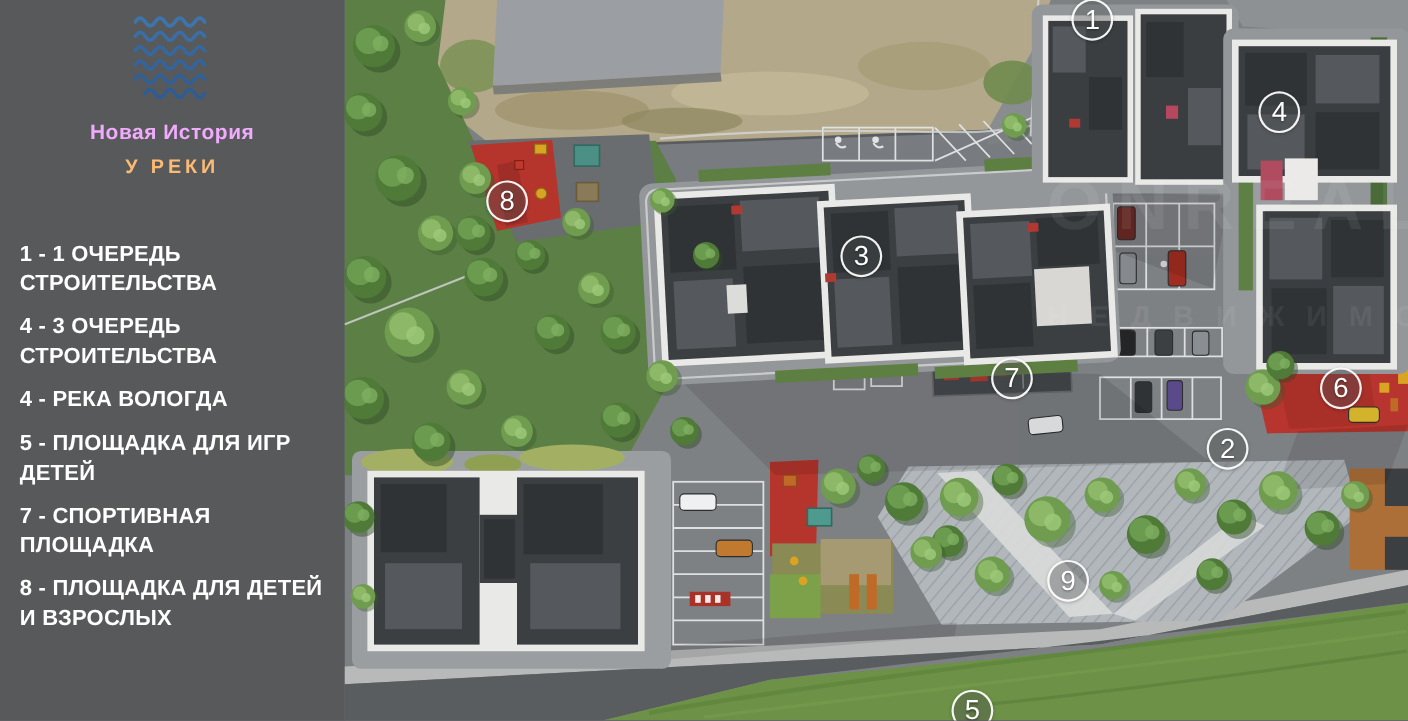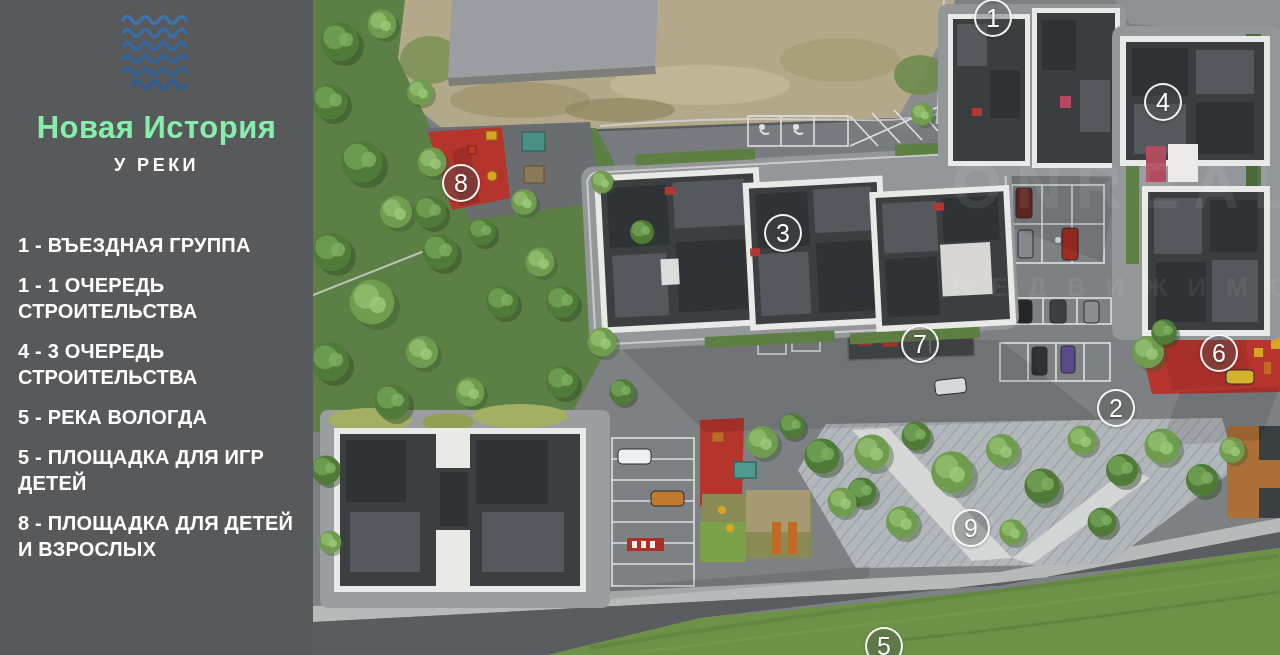--- a/index.html
+++ b/index.html
@@ -2,22 +2,22 @@
 <html><head>
 <meta charset="utf-8">
 <style>
   html,body{margin:0;padding:0;width:1280px;height:655px;overflow:hidden;
     background:#58595b;font-family:"Liberation Sans",sans-serif;}
   .stage{position:relative;width:1280px;height:655px;overflow:hidden;}
 
   
   .sidebar{position:absolute;left:0;top:0;width:313px;height:655px;background:#58595b;z-index:3;}
   .logo-wrap{width:100%;display:flex;justify-content:center;margin-top:14px;}
-  .brand-title{margin-top:14px;text-align:center;color:#86efac;font-size:31px;font-weight:600;letter-spacing:.5px;}
-  .brand-subtitle{margin-top:9px;text-align:center;color:#ffffff;font-size:18px;font-weight:700;letter-spacing:3.5px;}
+  .brand-title{margin-top:14px;text-align:center;color:#f0abfc;font-size:19px;font-weight:600;letter-spacing:.5px;}
+  .brand-subtitle{margin-top:9px;text-align:center;color:#fdba74;font-size:18px;font-weight:700;letter-spacing:3.5px;}
   .legend{margin-top:56px;padding:0 8px 0 18px;color:#ffffff;font-weight:700;font-size:20px;line-height:1.33;}
   .legend-item{margin-bottom:13px;letter-spacing:.2px;}
 
   
   .map{position:absolute;left:313px;top:0;width:967px;height:655px;overflow:hidden;}
   .scene{position:absolute;left:0;top:0;}
   .marker{position:absolute;box-sizing:border-box;width:38px;height:38px;border:2.5px solid rgba(255,255,255,.93);
     border-radius:50%;background:rgba(75,78,80,.38);color:#fff;display:flex;align-items:center;justify-content:center;
     font-size:25px;font-weight:400;z-index:2;text-shadow:0 1px 2px rgba(0,0,0,.4);box-shadow:0 1px 3px rgba(0,0,0,.25);}
 </style>
@@ -36,25 +36,25 @@
           <path stroke="#33649b" d="M4,45 q4.5,-7 9,0 t9,0 t9,0 t9,0 t9,0 t9,0 t9,0"></path>
           <path stroke="#316097" d="M4,58 q4.5,-7 9,0 t9,0 t9,0 t9,0 t9,0 t9,0 t9,0"></path>
           <path stroke="#2f5d93" d="M13,71 q4.5,-7 9,0 t9,0 t9,0 t9,0 t9,0 t9,0"></path>
         </g>
       </svg>
     </div>
     <div class="brand-title">Новая История</div>
     <div class="brand-subtitle">У РЕКИ</div>
 
     <div class="legend">
-      <div class="legend-item">1 - ВЪЕЗДНАЯ ГРУППА</div>
       <div class="legend-item">1 - 1 ОЧЕРЕДЬ СТРОИТЕЛЬСТВА</div>
       <div class="legend-item">4 - 3 ОЧЕРЕДЬ СТРОИТЕЛЬСТВА</div>
-      <div class="legend-item">5 - РЕКА ВОЛОГДА</div>
+      <div class="legend-item">4 - РЕКА ВОЛОГДА</div>
       <div class="legend-item">5 - ПЛОЩАДКА ДЛЯ ИГР ДЕТЕЙ</div>
+      <div class="legend-item">7 - СПОРТИВНАЯ ПЛОЩАДКА</div>
       <div class="legend-item">8 - ПЛОЩАДКА ДЛЯ ДЕТЕЙ И ВЗРОСЛЫХ</div>
 
     </div>
   </div>
 
   <div class="map">
     <svg class="scene" width="967" height="655" viewBox="313 0 967 655">
       <defs>
         <g id="tr">
           <circle cx="4" cy="4" r="16" fill="#2e4a24" opacity="0.45"></circle>

